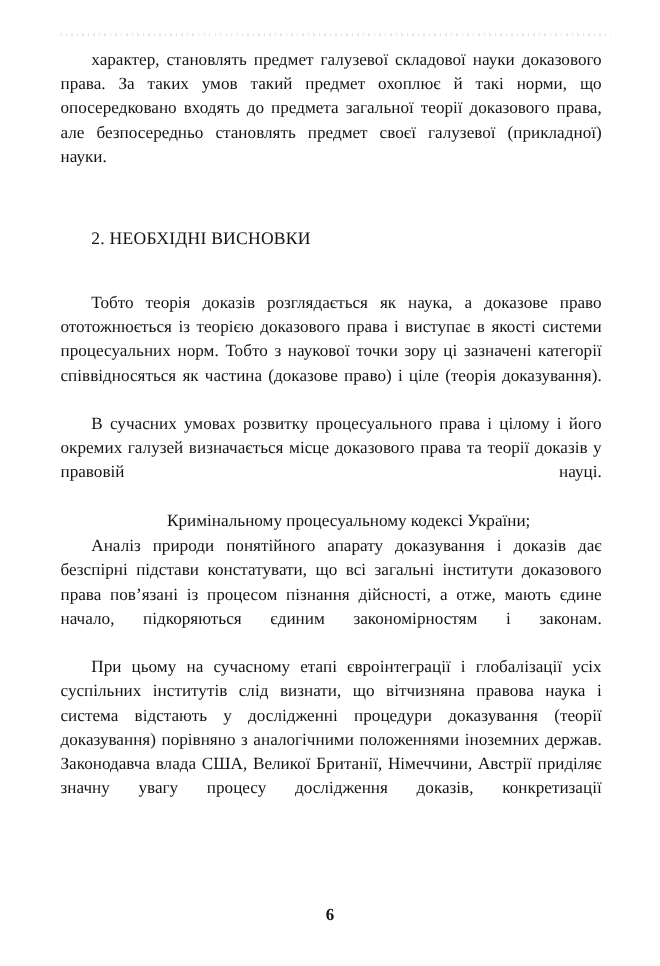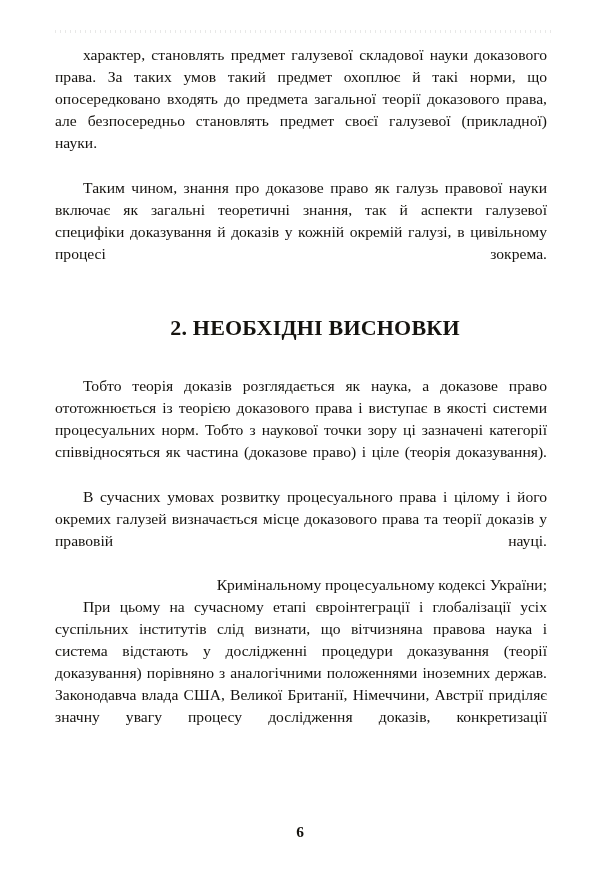--- a/index.html
+++ b/index.html
@@ -63,43 +63,43 @@
 
   
   p.para::after {
     content: "";
     display: inline-block;
     width: 100%;
   }
 
   h2.section-heading {
     margin: 0;
-    font-size: 22px;
+    font-size: 16px;
     line-height: 22px;
-    font-weight: bold;
-    text-align: center;
+    font-weight: normal;
+    text-align: left;
     text-indent: 0;
     padding-left: 28px;
     letter-spacing: 0.2px;
   }
 
   .spacer-before-heading { height: 30px; }
   .spacer-after-heading  { height: 36px; }
 
   ul.code-list {
     margin: 0;
     padding: 0;
     list-style: none;
   }
   ul.code-list li {
     margin: 0;
     padding: 0 0 0 32px;
     font-size: 15.6px;
     line-height: 22.1px;
-    text-align: right;
+    text-align: center;
     white-space: nowrap;
   }
 
   .page-number {
     position: absolute;
     left: 0;
     top: 823px;
     width: 600px;
     text-align: center;
     font-size: 15.4px;
@@ -112,37 +112,37 @@
 <body>
 
 <div class="page">
 
   <div class="scan-speckle"></div>
 
   <div class="text-block">
 
     <p class="para">характер, становлять предмет галузевої складової науки доказового права. За таких умов такий предмет охоплює й такі норми, що опосередковано входять до предмета загальної теорії доказового права, але безпосередньо становлять предмет своєї галузевої (прикладної) науки.</p>
 
-    <p class="para">Таким чином, знання про доказове право як галузь правової науки включає як загальні теоретичні знання, так й аспекти галузевої специфіки доказування й доказів у кожній окремій галузі, в цивільному процесі зокрема.</p>
 
     <div class="spacer-before-heading"></div>
 
     <h2 class="section-heading">2. НЕОБХІДНІ ВИСНОВКИ</h2>
 
     <div class="spacer-after-heading"></div>
 
     <p class="para">Тобто теорія доказів розглядається як наука, а доказове право ототожнюється із теорією доказового права і виступає в якості системи процесуальних норм. Тобто з наукової точки зору ці зазначені категорії співвідносяться як частина (доказове право) і ціле (теорія доказування).</p>
 
     <p class="para">В сучасних умовах розвитку процесуального права і цілому і його окремих галузей визначається місце доказового права та теорії доказів у правовій науці.</p>
 
 
     <ul class="code-list">
       <li>Кримінальному процесуальному кодексі України;</li>
     </ul>
 
+    <p class="para">Аналіз природи понятійного апарату доказування і доказів дає безспірні підстави констатувати, що всі загальні інститути доказового права пов’язані із процесом пізнання дійсності, а отже, мають єдине начало, підкоряються єдиним закономірностям і законам.</p>
 
     <p class="para">При цьому на сучасному етапі євроінтеграції і глобалізації усіх суспільних інститутів слід визнати, що вітчизняна правова наука і система відстають у дослідженні процедури доказування (теорії доказування) порівняно з аналогічними положеннями іноземних держав. Законодавча влада США, Великої Британії, Німеччини, Австрії приділяє значну увагу процесу дослідження доказів, конкретизації</p>
 
   </div>
 
   <div class="page-number">6</div>
 
 </div>
 
 </body></html>

